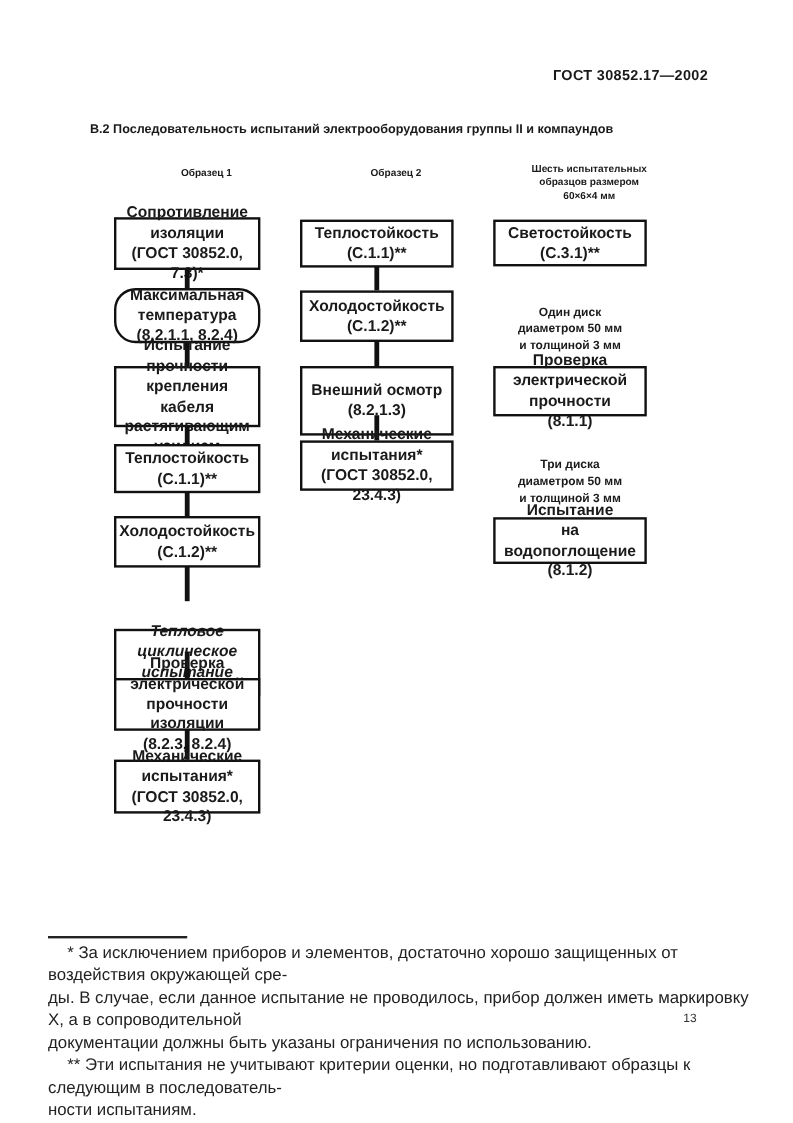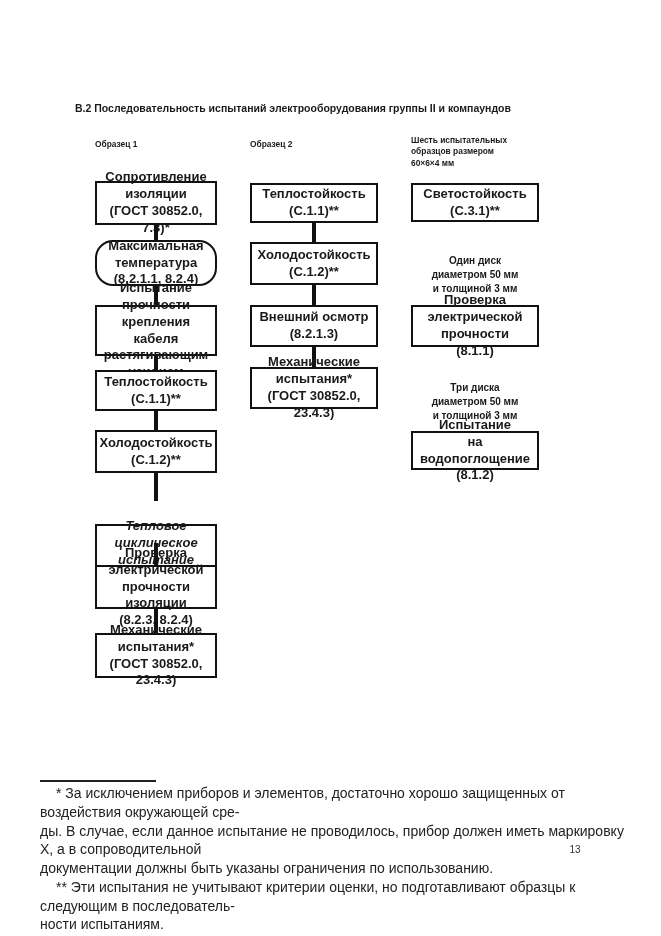--- a/index.html
+++ b/index.html
@@ -11,21 +11,21 @@
   .doc-number{
     position:absolute;top:56px;left:0;right:71px;text-align:right;
     font-weight:bold;font-size:12px;letter-spacing:.3px;
   }
   .section-title{
     position:absolute;top:90px;left:75px;right:40px;
     font-weight:bold;font-size:10.5px;margin-top:12px;
   }
   .col{position:absolute;top:0;height:720px;}
   .col-header{
-    position:absolute;left:0;width:100%;text-align:left;
+    position:absolute;left:16px;width:100%;text-align:center;
     font-weight:bold;font-size:8.4px;line-height:1.35;white-space:pre-line;
   }
   .fbox{
     position:absolute;left:0;width:100%;box-sizing:border-box;
     border:2px solid #111;background:#fff;
     display:flex;align-items:center;justify-content:center;
     text-align:center;font-weight:bold;font-size:13px;line-height:1.3;
     white-space:pre-line;padding:1px 2px;
   }
   .flabel{
@@ -42,20 +42,21 @@
   .page-number{
     position:absolute;top:844px;left:560px;width:30px;
     text-align:center;font-size:10px;color:#333;
   }
 </style>
 </head>
 <body>
 
 <div class="page">
 
+  <div class="doc-number">ГОСТ 30852.17—2002</div>
   <div class="section-title">В.2  Последовательность испытаний электрооборудования группы II и компаундов</div>
 
   <div class="col" style="left:95px;width:122px;">
     <div class="col-header" style="top:139px;">Образец 1</div>
 
     <div class="fbox" style="top:181px;height:44px;">Сопротивление
 изоляции
 (ГОСТ 30852.0, 7.3)*</div>
     <div class="conn" style="left:59px;top:224px;height:17px;"></div>
 
@@ -91,21 +92,21 @@
 
   <div class="col" style="left:250px;width:128px;">
     <div class="col-header" style="top:139px;">Образец 2</div>
 
     <div class="fbox" style="top:183px;height:40px;">Теплостойкость (С.1.1)**</div>
     <div class="conn" style="left:62px;top:222px;height:21px;"></div>
 
     <div class="fbox" style="top:242px;height:43px;">Холодостойкость (С.1.2)**</div>
     <div class="conn" style="left:62px;top:284px;height:22px;"></div>
 
-    <div class="fbox" style="top:305px;height:42px;">Внешний осмотр (8.2.1.3)</div>
+    <div class="fbox" style="top:305px;height:58px;">Внешний осмотр (8.2.1.3)</div>
     <div class="conn" style="left:62px;top:346px;height:22px;"></div>
 
     <div class="fbox" style="top:367px;height:42px;">Механические испытания*
 (ГОСТ 30852.0, 23.4.3)</div>
   </div>
 
   <div class="col" style="left:411px;width:128px;">
     <div class="col-header" style="top:135px;">Шесть испытательных
 образцов размером
 60×6×4 мм</div>

